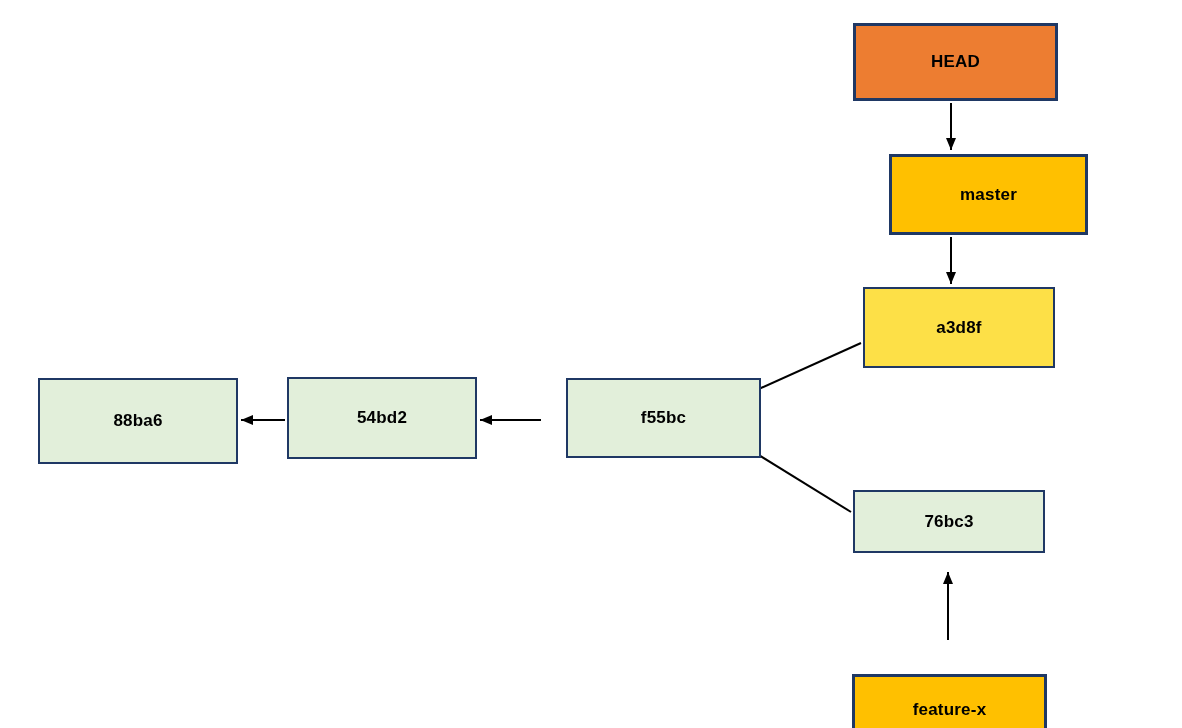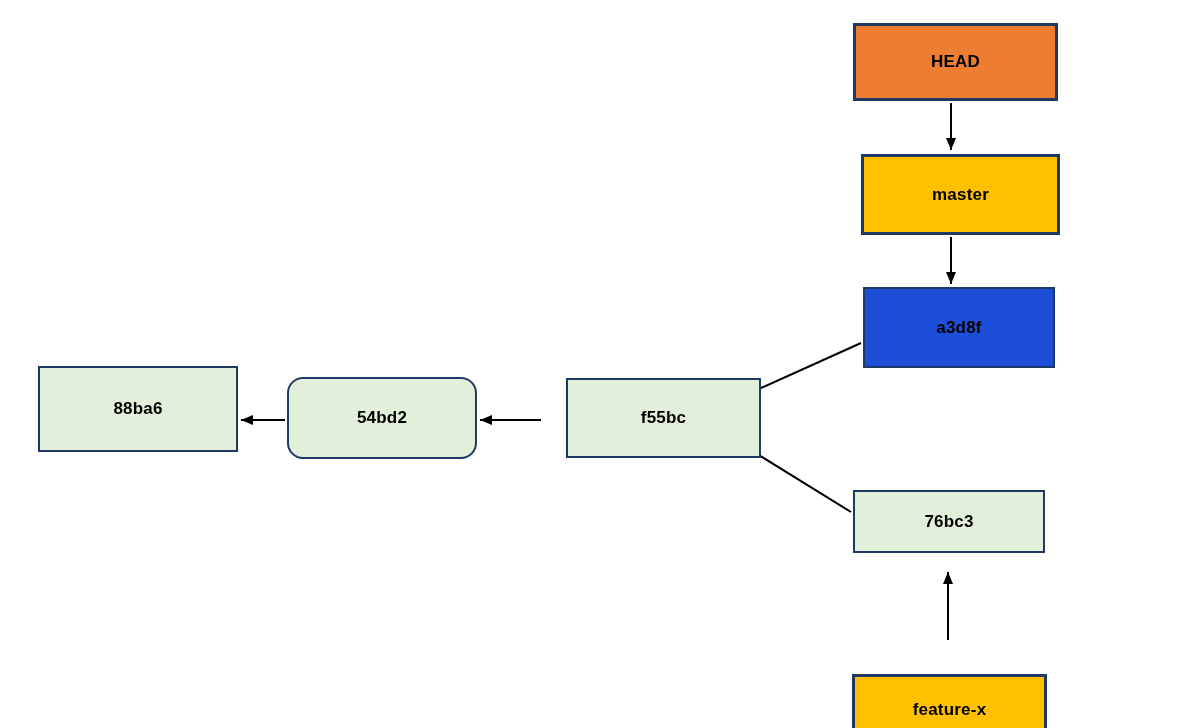--- a/index.html
+++ b/index.html
@@ -37,21 +37,21 @@
   }
   .node.pointer, .node.branch { border: 3px solid; }
   .node.commit  { border: 2px solid; }
 
   
   #node-head      { left: 853px; top: 23px;  width: 205px; height: 78px; }
   #node-master    { left: 861px; top: 154px; width: 199px; height: 81px; }
   #node-a3d8f     { left: 863px; top: 287px; width: 192px; height: 81px; }
   #node-f55bc     { left: 566px; top: 378px; width: 195px; height: 80px; }
   #node-54bd2     { left: 287px; top: 377px; width: 190px; height: 82px; }
-  #node-88ba6     { left: 38px;  top: 366px; width: 200px; height: 86px; }
+  #node-88ba6     { left: 38px;  top: 378px; width: 200px; height: 86px; }
   #node-76bc3     { left: 853px; top: 490px; width: 192px; height: 63px; }
   #node-feature-x { left: 852px; top: 642px; width: 195px; height: 71px; }
 </style>
 </head>
 <body>
 
 <div class="canvas">
 
   <svg class="edges" viewBox="0 0 1182 728" xmlns="http://www.w3.org/2000/svg">
     <defs>
@@ -65,33 +65,33 @@
     <line x1="541" y1="420" x2="480" y2="420" stroke="#000000" stroke-width="2" marker-end="url(#arrowhead)"></line>
     <line x1="285" y1="420" x2="241" y2="420" stroke="#000000" stroke-width="2" marker-end="url(#arrowhead)"></line>
     <line x1="851" y1="512" x2="741" y2="444" stroke="#000000" stroke-width="2" marker-end="url(#arrowhead)"></line>
     <line x1="948" y1="640" x2="948" y2="572" stroke="#000000" stroke-width="2" marker-end="url(#arrowhead)"></line>
   </svg>
 
   <div class="node pointer" id="node-head" style="background-color: rgb(237, 125, 49); border-color: rgb(31, 56, 100);">
     <span>HEAD</span>
   </div>
 
-  <div class="node branch" id="node-master" style="background-color: rgb(255, 192, 0); border-color: rgb(31, 56, 100);">
+  <div class="node branch" id="node-master" style="background-color: rgb(255, 192, 0); border-color: rgb(31, 56, 100); margin-left: 28px;">
     <span>master</span>
   </div>
 
-  <div class="node commit" id="node-a3d8f" style="background-color: #1d4ed8; border-color: rgb(31, 56, 100);">
+  <div class="node commit" id="node-a3d8f" style="background-color: #fde047; border-color: rgb(31, 56, 100);">
     <span>a3d8f</span>
   </div>
 
   <div class="node commit" id="node-f55bc" style="background-color: rgb(226, 239, 218); border-color: rgb(31, 56, 100);">
     <span>f55bc</span>
   </div>
 
-  <div class="node commit" id="node-54bd2" style="background-color: rgb(226, 239, 218); border-color: rgb(31, 56, 100); border-radius: 16px;">
+  <div class="node commit" id="node-54bd2" style="background-color: rgb(226, 239, 218); border-color: rgb(31, 56, 100);">
     <span>54bd2</span>
   </div>
 
   <div class="node commit" id="node-88ba6" style="background-color: rgb(226, 239, 218); border-color: rgb(31, 56, 100);">
     <span>88ba6</span>
   </div>
 
   <div class="node commit" id="node-76bc3" style="background-color: rgb(226, 239, 218); border-color: rgb(31, 56, 100);">
     <span>76bc3</span>
   </div>

